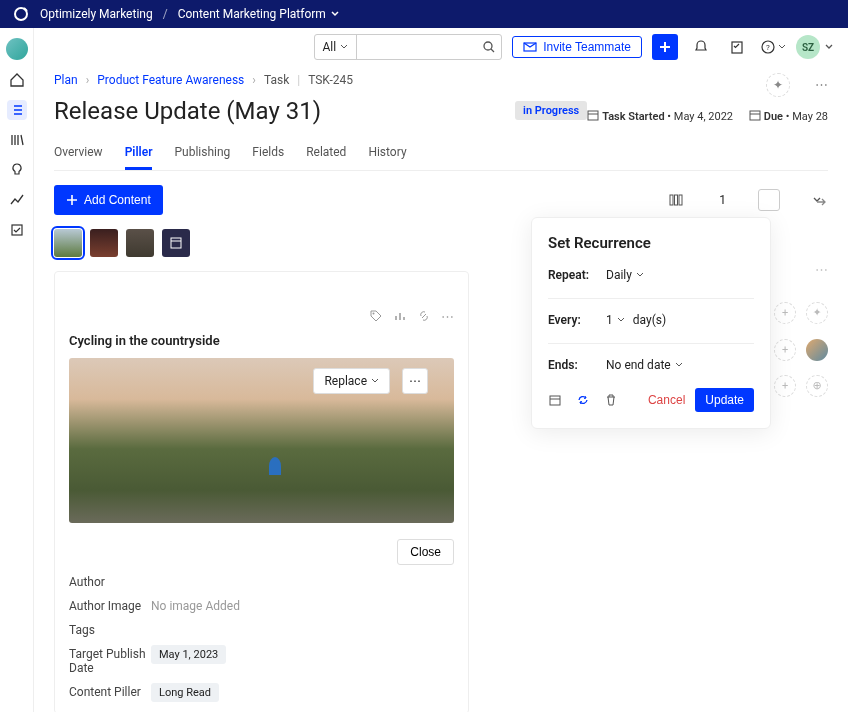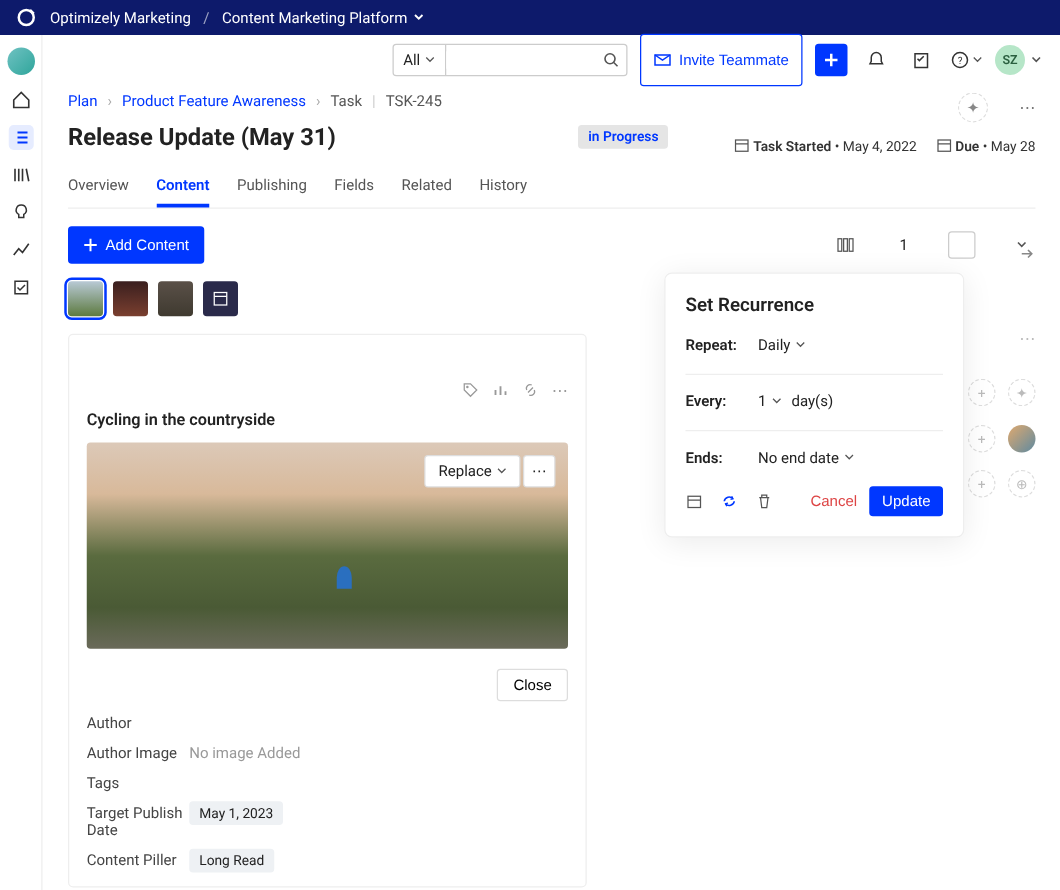--- a/index.html
+++ b/index.html
@@ -13,32 +13,32 @@
 .leftrail .avatar { width: 22px; height: 22px; border-radius: 50%; background: linear-gradient(135deg,#6fc2c2,#2fa59b); }
 .leftrail .ri { width: 20px; height: 20px; display: flex; align-items: center; justify-content: center; color: #333; cursor: pointer; border-radius: 4px; }
 .leftrail .ri.active { background: #e6ecff; color: #0037ff; }
 .main { flex: 1; display: flex; flex-direction: column; position: relative; }
 .toolbar { height: 40px; display: flex; align-items: center; padding: 0 14px; gap: 10px; }
 .toolbar .spacer { flex: 1; }
 .searchwrap { display: flex; align-items: center; border: 1px solid #ccc; border-radius: 3px; height: 26px; }
 .searchwrap .sel { padding: 0 8px; display: flex; align-items: center; gap: 4px; border-right: 1px solid #ccc; height: 100%; font-size: 12px; }
 .searchwrap input { border: none; outline: none; width: 120px; padding: 0 6px; font-size: 12px; }
 .searchwrap .sbtn { width: 24px; display: flex; align-items: center; justify-content: center; color: #555; }
-.btn { border: 1px solid #ccc; background: #fff; border-radius: 3px; height: 42px; padding: 0 10px; display: flex; align-items: center; gap: 6px; font-size: 12px; cursor: pointer; }
+.btn { border: 1px solid #ccc; background: #fff; border-radius: 3px; height: 22px; padding: 0 10px; display: flex; align-items: center; gap: 6px; font-size: 12px; cursor: pointer; }
 .btn.invite { border-color: #0037ff; color: #0037ff; }
 .iconbtn { width: 26px; height: 26px; display: flex; align-items: center; justify-content: center; border-radius: 3px; cursor: pointer; color: #333; }
 .iconbtn.blue { background: #0037ff; color: #fff; }
 .userchip { background: #b6e6c8; color: #2a5f3f; width: 24px; height: 24px; border-radius: 50%; display: flex; align-items: center; justify-content: center; font-size: 10px; font-weight: 600; }
 .content { padding: 6px 20px 20px 20px; overflow: auto; position: relative; }
 .bc { display: flex; align-items: center; gap: 8px; font-size: 12px; color: #555; margin-bottom: 10px; }
 .bc a { color: #0037ff; text-decoration: none; }
 .bc .chev { color: #aaa; }
 .bc .pipe { color: #ccc; }
 .titlebar { display: flex; align-items: center; gap: 14px; margin-bottom: 6px; }
-.pagetitle { font-size: 19px; font-weight: 700; }
+.pagetitle { font-size: 24px; font-weight: 400; }
 .badge { background: #e5e5e5; color: #0037ff; font-size: 11px; padding: 3px 8px; border-radius: 3px; font-weight: 600; }
 .dates { position: absolute; right: 20px; top: 42px; display: flex; gap: 16px; font-size: 11px; align-items: center; color: #333; }
 .dates span b { font-weight: 600; }
 .sparkle { position: absolute; right: 58px; top: 6px; width: 24px; height: 24px; border: 1px dashed #ddd; border-radius: 50%; display:flex;align-items:center;justify-content:center;color:#888;font-size:12px; }
 .kebab { position: absolute; right: 20px; top: 10px; color: #777; cursor:pointer; }
 .tabs { display: flex; gap: 22px; border-bottom: 1px solid #eee; margin-top: 12px; font-size: 12px; }
 .tab { padding: 8px 0; cursor: pointer; color: #555; }
 .tab.active { color: #0037ff; border-bottom: 3px solid #0037ff; font-weight: 600; }
 .contentbar { display: flex; align-items: center; gap: 26px; margin: 14px 0; }
 .addbtn { background: #0037ff; color: #fff; border: none; border-radius: 3px; height: 30px; padding: 0 12px; display: flex; align-items: center; gap: 6px; font-size: 12px; cursor: pointer; }
@@ -51,21 +51,21 @@
 .t1 { background: linear-gradient(#b8c9d5,#5d7a3f); }
 .t2 { background: linear-gradient(#3a1f1f,#7a3f2f); }
 .t3 { background: linear-gradient(#5a5048,#3f3a30); }
 .t4 { background: #2a2a4a; color:#fff;display:flex;align-items:center;justify-content:center; }
 .card { border: 1px solid #eee; border-radius: 4px; padding: 14px; width: 415px; }
 .cardhead { display: flex; align-items: center; margin-bottom: 10px; }
 .cardtitle { font-weight: 600; font-size: 13px; flex: 1; margin-top: 47px; }
 .cardicons { display: flex; gap: 10px; color: #999; }
 .hero { width: 100%; height: 165px; border-radius: 3px; background: linear-gradient(to bottom, #dcc9b8 0%, #d8b99a 25%, #5a6b3f 55%, #4a5a35 80%, #6a6a5a 100%); position: relative; overflow: hidden; }
 .hero::after { content:''; position:absolute; width:12px;height:18px;background:#2a6fbf;border-radius:50% 50% 0 0; left:52%; top:60%; }
-.herobtns { position: absolute; top: 10px; right: 10px; display: flex; gap: 2px; justify-content: center; }
+.herobtns { position: absolute; top: 10px; right: 26px; display: flex; gap: 12px; justify-content: center; }
 .herobtns .hb { background: #fff; border: 1px solid #ddd; border-radius: 3px; height: 26px; padding: 0 10px; display:flex;align-items:center;gap:4px;font-size:12px;cursor:pointer; }
 .herobtns .hb.dots { padding: 0 6px; }
 .closebtn { border:1px solid #ddd; background:#fff; border-radius:3px; padding:5px 12px; font-size:12px; float:right; margin:16px 0 10px 0; cursor:pointer; }
 .meta { clear: both; display: flex; flex-direction: column; gap: 10px; font-size: 12px; }
 .mrow { display: flex; }
 .mlabel { width: 82px; color: #444; }
 .mval { flex: 1; color: #222; }
 .mval.muted { color: #999; }
 .tagwrap { display: flex; flex-wrap: wrap; gap: 6px; }
 .tag { background: #eef1f4; border-radius: 3px; padding: 3px 8px; font-size: 11px; }
@@ -233,21 +233,21 @@
           <svg width="12" height="12" viewBox="0 0 12 12" style="display:inline;vertical-align:-1px">
               <rect x="1" y="2" width="10" height="9" fill="none" stroke="#555"></rect>
               <path d="M1 5h10" stroke="#555"></path>
             </svg>
           <b>Due</b> • <span>May 28</span>
         </span>
       </div>
 
       <div class="tabs">
         <div class="tab">Overview</div>
-        <div class="tab active">Content</div>
+        <div class="tab active">Piller</div>
         <div class="tab">Publishing</div>
         <div class="tab">Fields</div>
         <div class="tab">Related</div>
         <div class="tab">History</div>
       </div>
 
       <div class="contentbar">
         <button class="addbtn">
           <svg width="12" height="12" viewBox="0 0 12 12">
               <path d="M6 1v10M1 6h10" stroke="#fff" stroke-width="1.6"></path>

